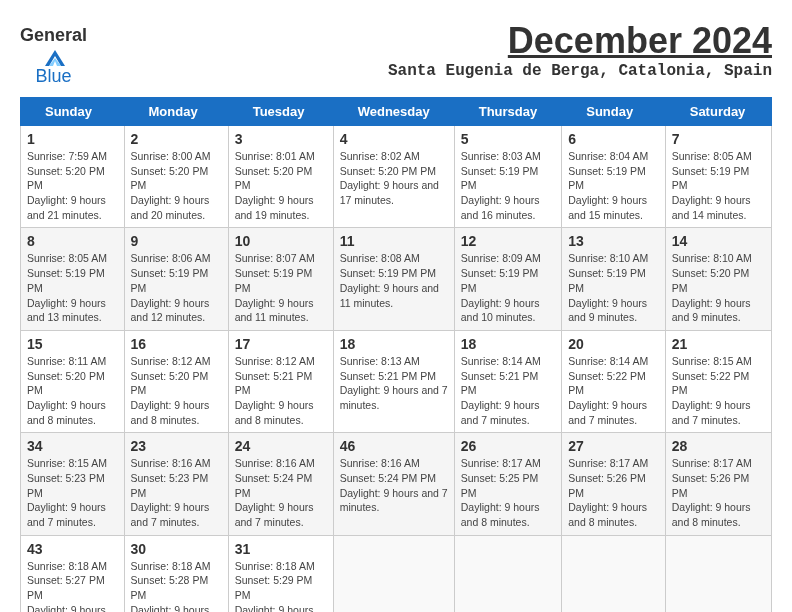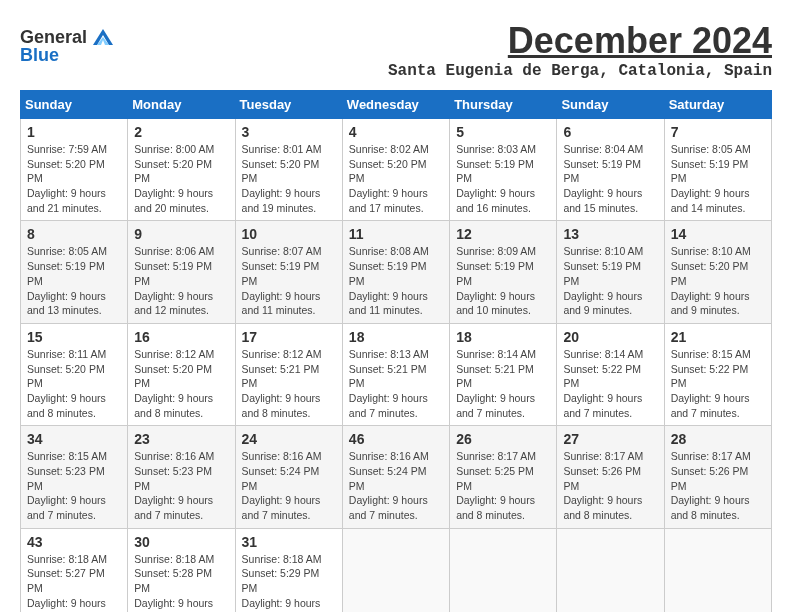--- a/index.html
+++ b/index.html
@@ -39,21 +39,21 @@
     }
     .calendar {
       width: 100%;
       border-collapse: collapse;
       font-size: 11px;
     }
     .calendar th {
       background-color: #1a6fc4;
       color: #fff;
       text-align: left;
-      padding: 6px 4px;
+      padding: 6px 24px;
       font-size: 13px;
       font-weight: bold;
       border: 1px solid #1a6fc4;
     }
     .calendar td {
       vertical-align: top;
       border: 1px solid #ccc;
       padding: 5px 6px;
       width: 107px;
       min-height: 80px;
@@ -81,37 +81,38 @@
       display: flex;
       align-items: center;
     }
     .logo-text-wrapper {
       display: flex;
       flex-direction: column;
     }
     .logo-row {
       display: flex;
       align-items: center;
+      flex-direction: column;
     }
   </style>
 </head>
 <body>
 
 <div class="header-area">
   <div class="logo">
     <div class="logo-wrapper">
       <div class="logo-text-wrapper">
         <div class="logo-row">
           <span style="font-size:18px;font-weight:bold;color:#333;">General</span>
           <svg width="28" height="22" viewBox="0 0 28 22" style="margin-left:2px;margin-top:2px;">
             <polygon points="4,18 14,2 24,18 20,18 14,8 8,18" fill="#1a6fc4"></polygon>
             <polygon points="8,18 14,10 20,18 16,18 14,13 12,18" fill="#4db8ff" opacity="0.7"></polygon>
           </svg>
         </div>
-        <span style="font-size:18px;font-weight:bold;color:#1a6fc4;margin-top:-4px;">Blue</span>
+        <span style="font-size:18px;font-weight:normal;color:#1a6fc4;margin-top:-4px;text-align:center;">Blue</span>
       </div>
     </div>
   </div>
   <div class="title-area">
     <div class="month-title">December 2024</div>
     <div class="location-title">Santa Eugenia de Berga, Catalonia, Spain</div>
   </div>
 </div>
 
 <table class="calendar">

